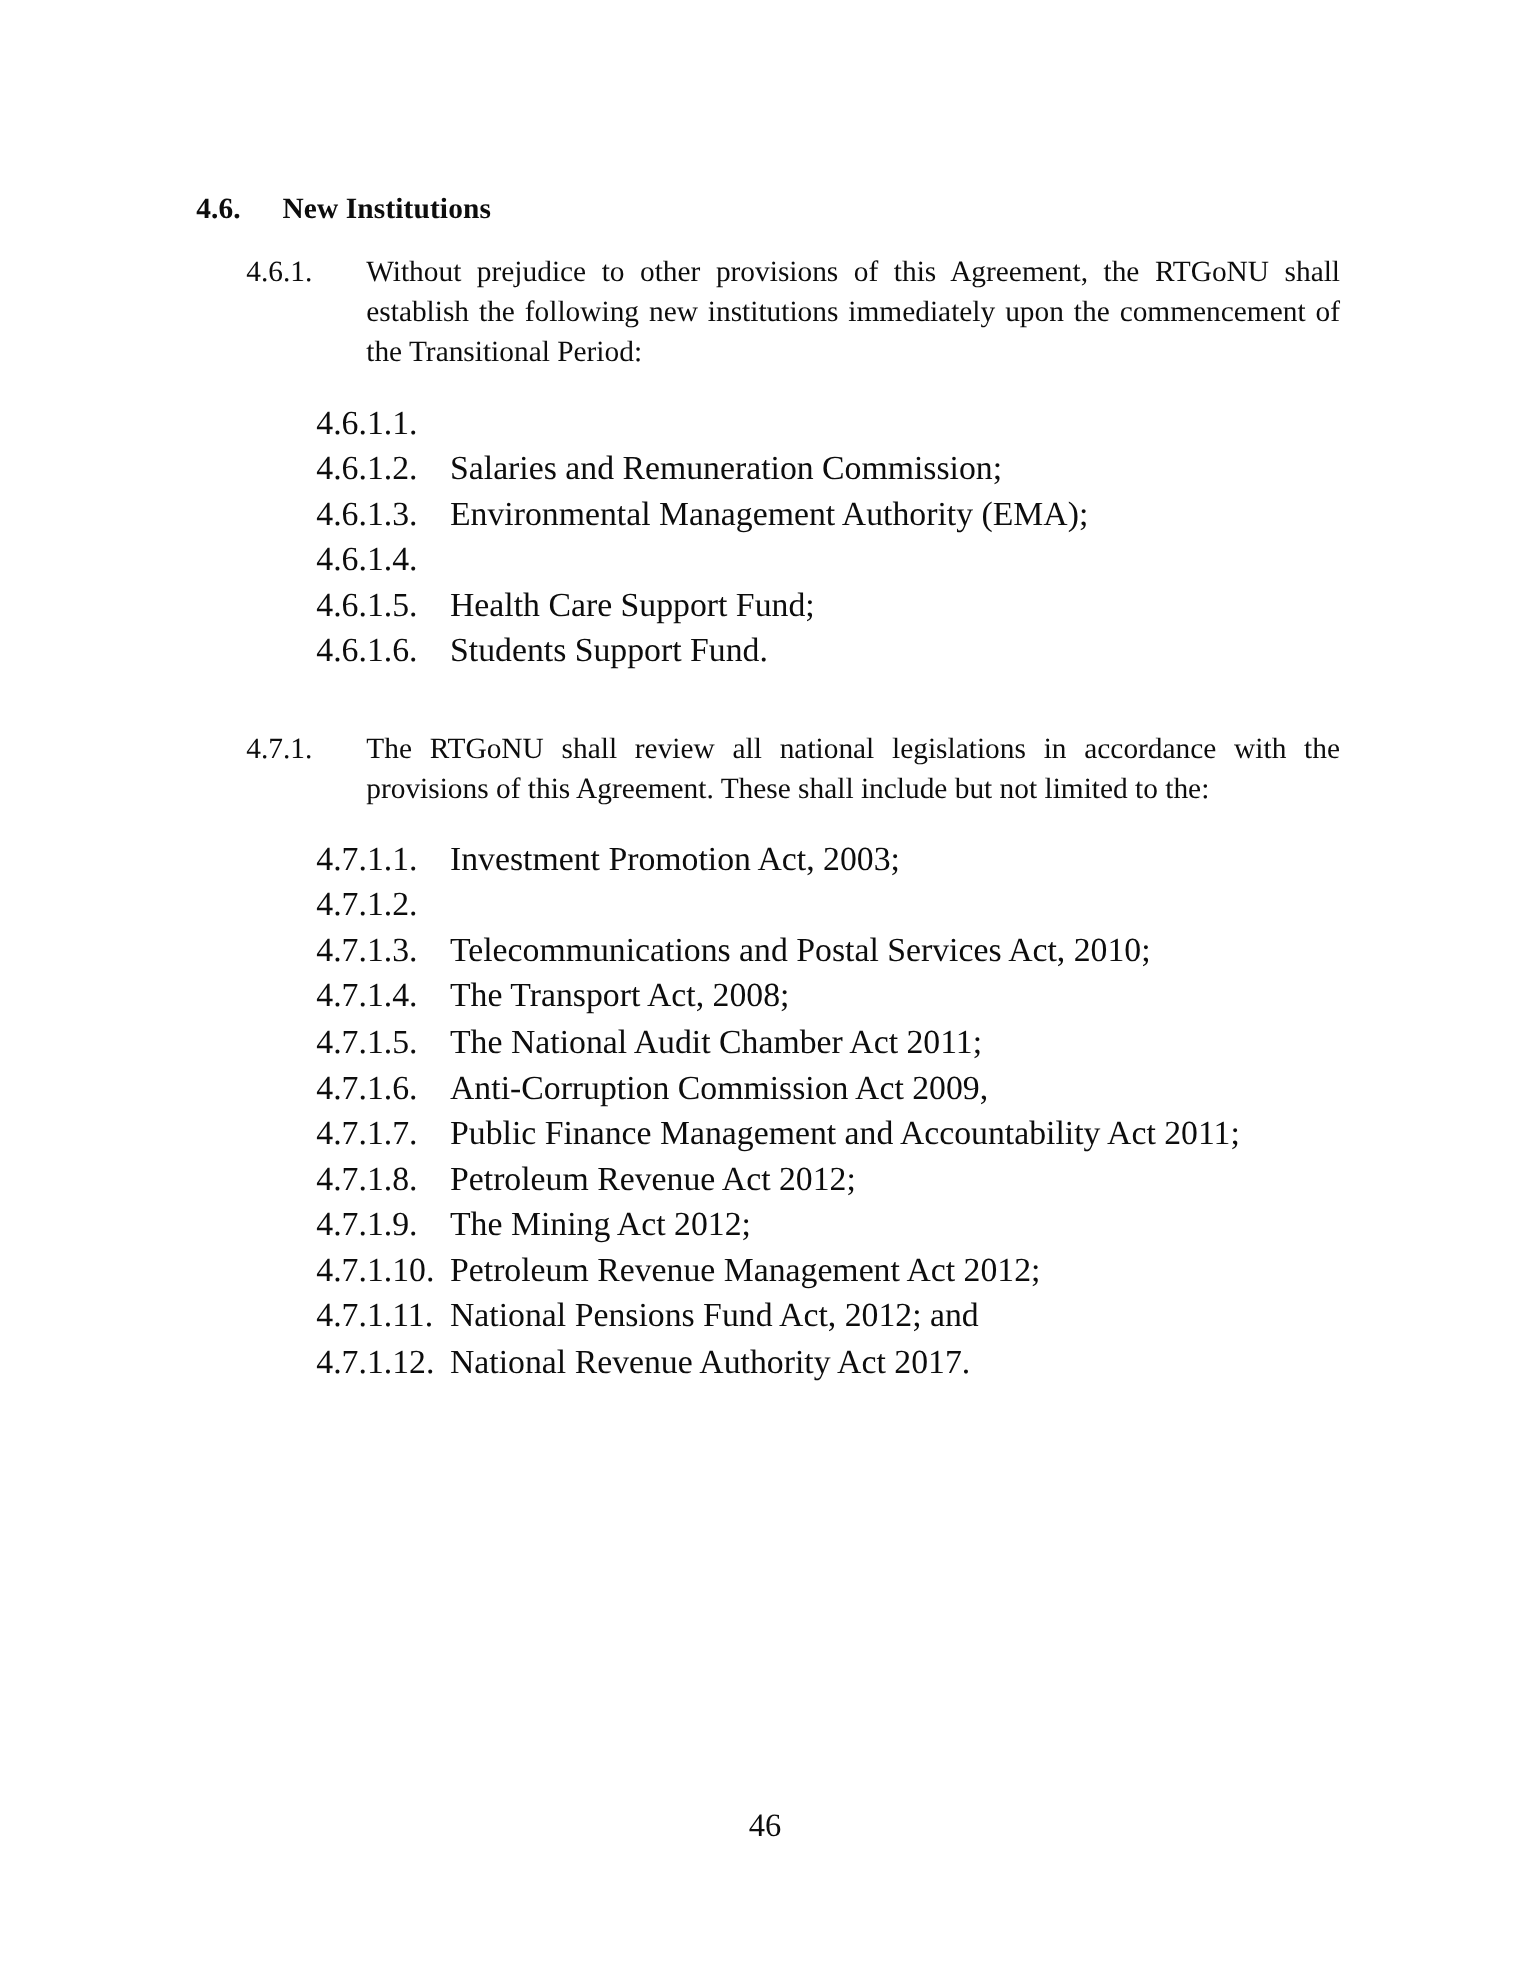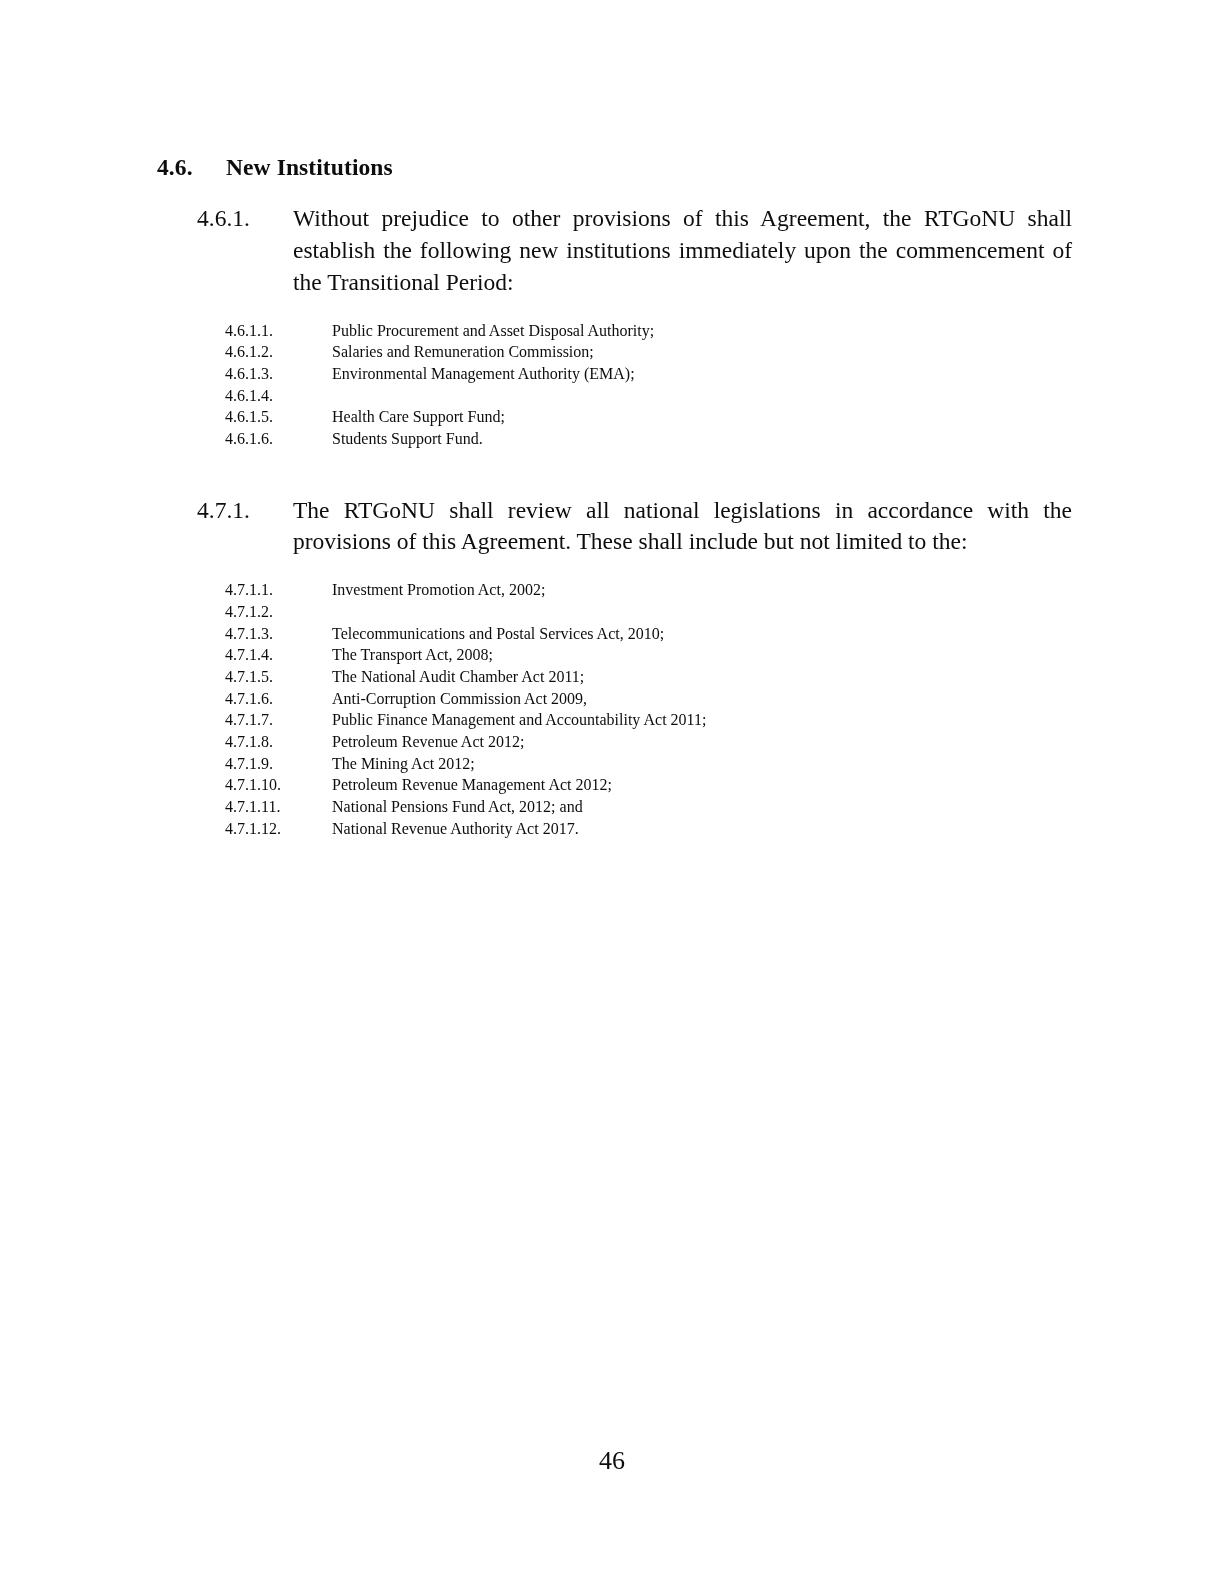--- a/index.html
+++ b/index.html
@@ -62,23 +62,23 @@
     width: 84px;
   }
   .para-l2 .p-text {
     flex: 1 1 auto;
     text-align: justify;
     text-justify: inter-word;
   }
 
   
   .list-l3 {
-    margin-left: 68px;     
+    margin-left: 96px;     
     width: 791px;
-    font-size: 16px;
+    font-size: 27px;
     line-height: 1.355;
   }
   .list-l3 .item {
     display: flex;
     align-items: baseline;
   }
   .list-l3 .i-num {
     flex: 0 0 auto;
     width: 107px;
     white-space: nowrap;
@@ -124,21 +124,20 @@
     <div class="para-l2">
       <span class="p-num">4.6.1.</span>
       <span class="p-text">Without prejudice to other provisions of this Agreement, the RTGoNU shall establish the following new institutions immediately upon the commencement of the Transitional Period:</span>
     </div>
 
     <div class="gap-para-list"></div>
 
     <div class="list-l3">
       <div class="item">
         <span class="i-num">4.6.1.1.</span>
-        <span class="i-text">Public Procurement and Asset Disposal Authority;</span>
       </div>
       <div class="item">
         <span class="i-num">4.6.1.2.</span>
         <span class="i-text">Salaries and Remuneration Commission;</span>
       </div>
       <div class="item">
         <span class="i-num">4.6.1.3.</span>
         <span class="i-text">Environmental Management Authority (EMA);</span>
       </div>
       <div class="item">
@@ -162,21 +161,21 @@
     <div class="para-l2">
       <span class="p-num">4.7.1.</span>
       <span class="p-text">The RTGoNU shall review all national legislations in accordance with the provisions of this Agreement. These shall include but not limited to the:</span>
     </div>
 
     <div class="gap-para-list"></div>
 
     <div class="list-l3">
       <div class="item">
         <span class="i-num">4.7.1.1.</span>
-        <span class="i-text">Investment Promotion Act, 2002;</span>
+        <span class="i-text">Investment Promotion Act, 2003;</span>
       </div>
       <div class="item">
         <span class="i-num">4.7.1.2.</span>
       </div>
       <div class="item">
         <span class="i-num">4.7.1.3.</span>
         <span class="i-text">Telecommunications and Postal Services Act, 2010;</span>
       </div>
       <div class="item">
         <span class="i-num">4.7.1.4.</span>

